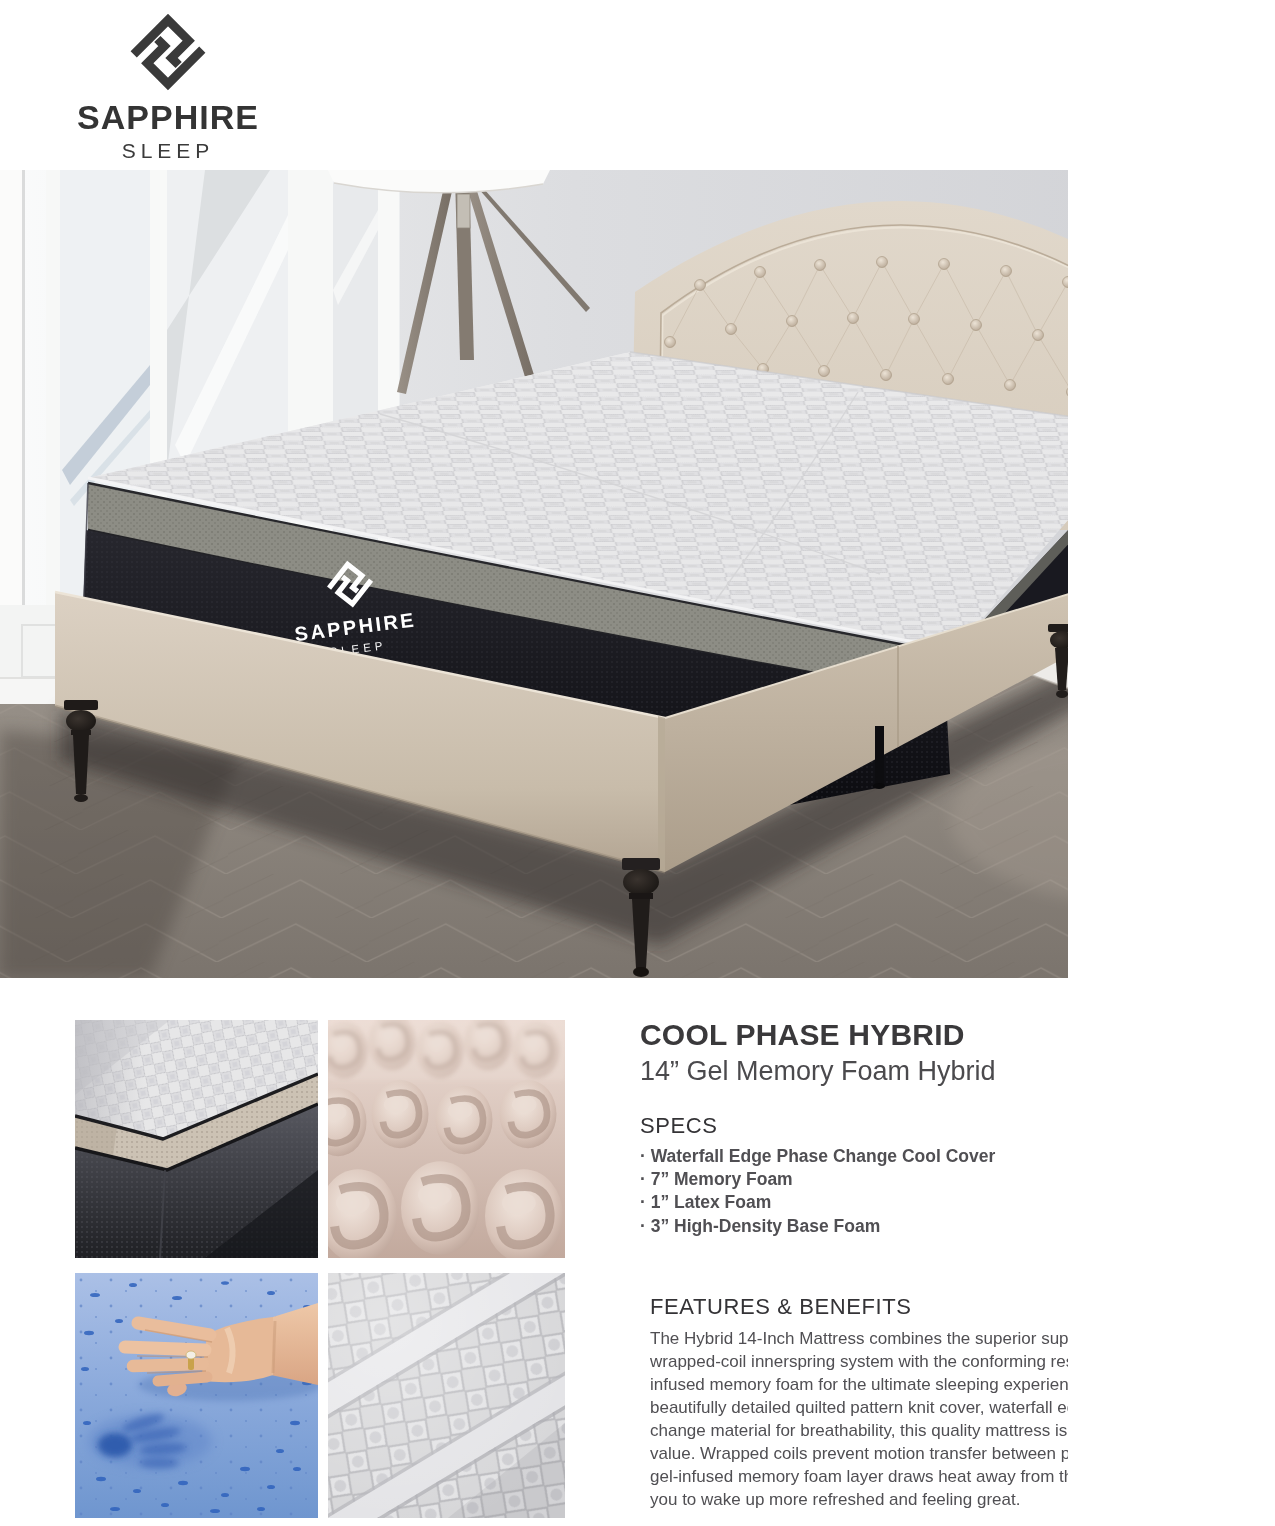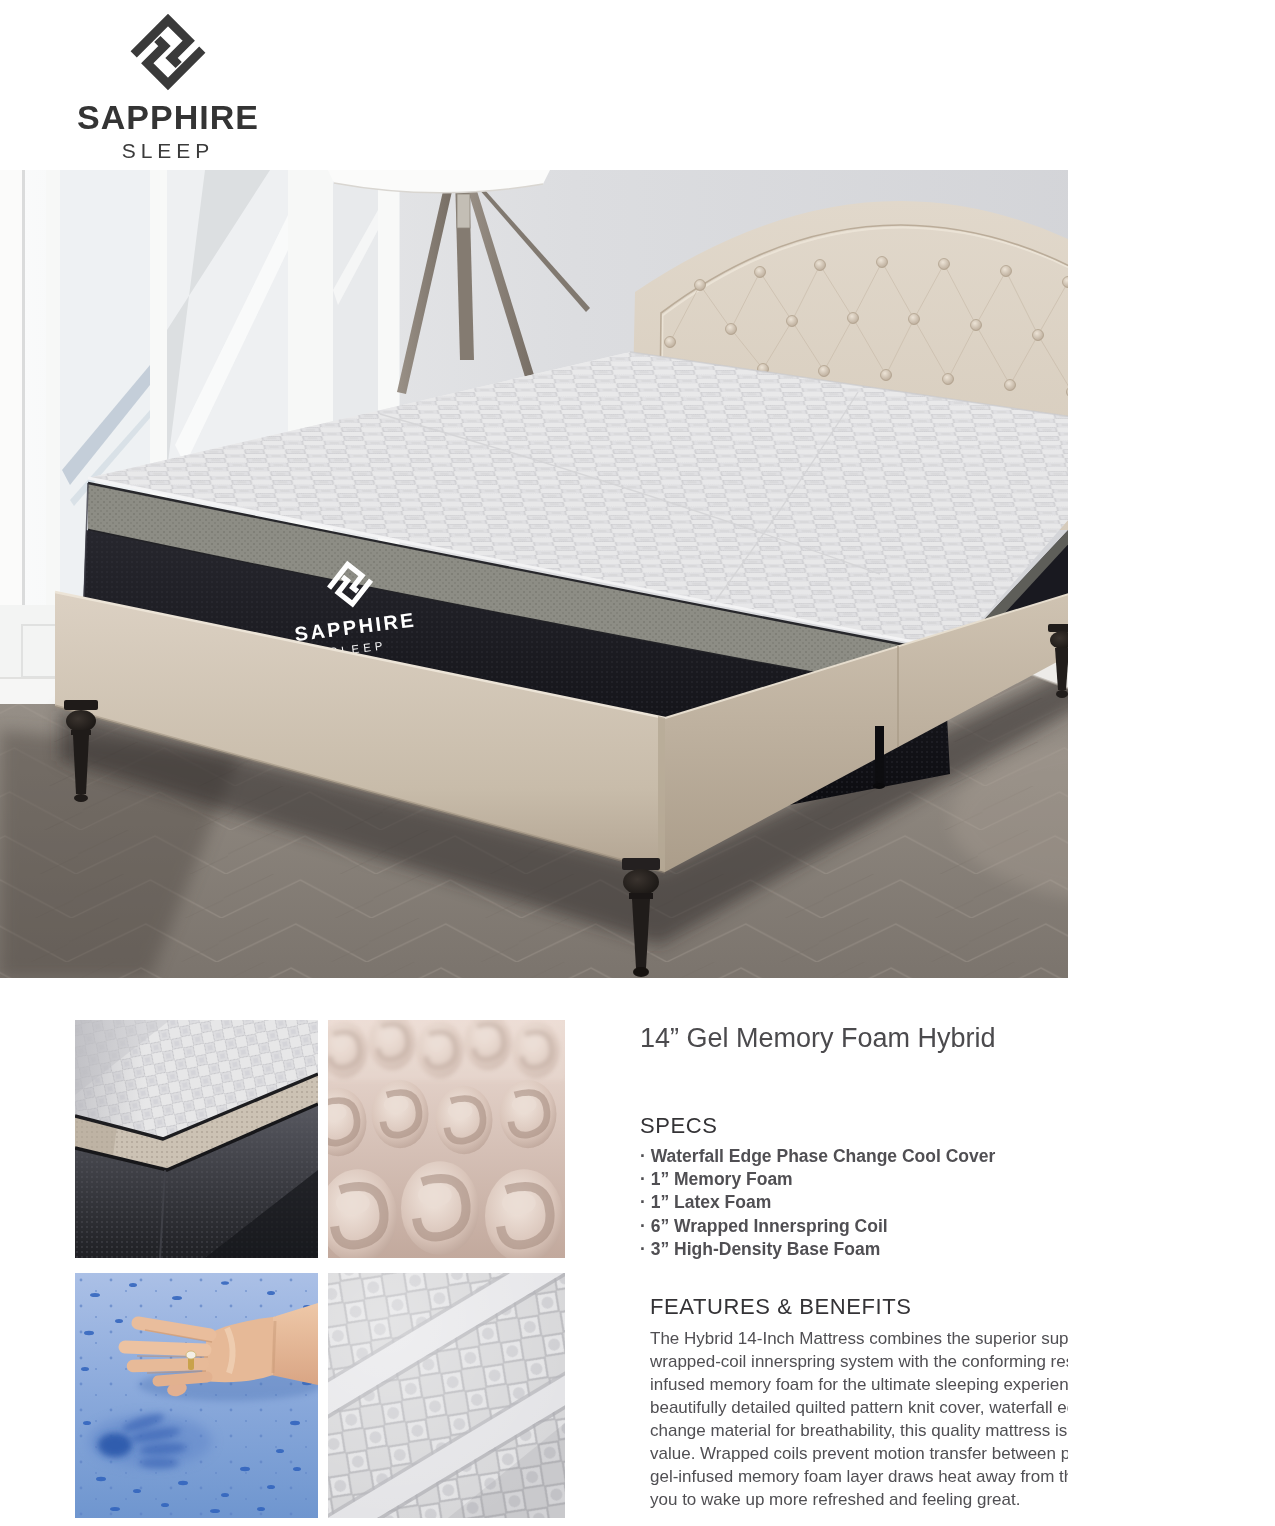--- a/index.html
+++ b/index.html
@@ -503,30 +503,30 @@
       <rect x="-50" y="78" width="340" height="3.5" fill="#acacb2" opacity=".75"></rect>
       <rect x="-50" y="166" width="340" height="26" fill="#e3e3e6"></rect>
       <rect x="-50" y="163" width="340" height="3.5" fill="#b4b4b9" opacity=".75"></rect>
       <rect x="-50" y="192" width="340" height="3.5" fill="#acacb2" opacity=".75"></rect>
     </g>
     <rect width="237" height="245" fill="url(#t4-hl)"></rect>
     <polygon points="237,150 237,245 120,245" fill="#8e8e94" opacity=".18"></polygon>
   </svg>
 
   <div class="info">
+    <div class="title">COOL PHASE HYBRID</div>
     <div class="subtitle">14” Gel Memory Foam Hybrid</div>
   </div>
 
   <div class="specs-block">
     <div class="h-small">SPECS</div>
     <ul class="specs-list">
       <li>· Waterfall Edge Phase Change Cool Cover</li>
-      <li>· 1” Memory Foam</li>
+      <li>· 7” Memory Foam</li>
       <li>· 1” Latex Foam</li>
-      <li>· 6” Wrapped Innerspring Coil</li>
       <li>· 3” High-Density Base Foam</li>
     </ul>
   </div>
 
   <div class="features-block">
     <div class="h-small">FEATURES &amp; BENEFITS</div>
     <p class="features-body">The Hybrid 14-Inch Mattress combines the superior support of a wrapped-coil innerspring system with the conforming response of gel-infused memory foam for the ultimate sleeping experience. Featuring a beautifully detailed quilted pattern knit cover, waterfall edges, and phase change material for breathability, this quality mattress is an excellent value. Wrapped coils prevent motion transfer between partners and the gel-infused memory foam layer draws heat away from the body allowing you to wake up more refreshed and feeling great.</p>
   </div>
 
 </div>

